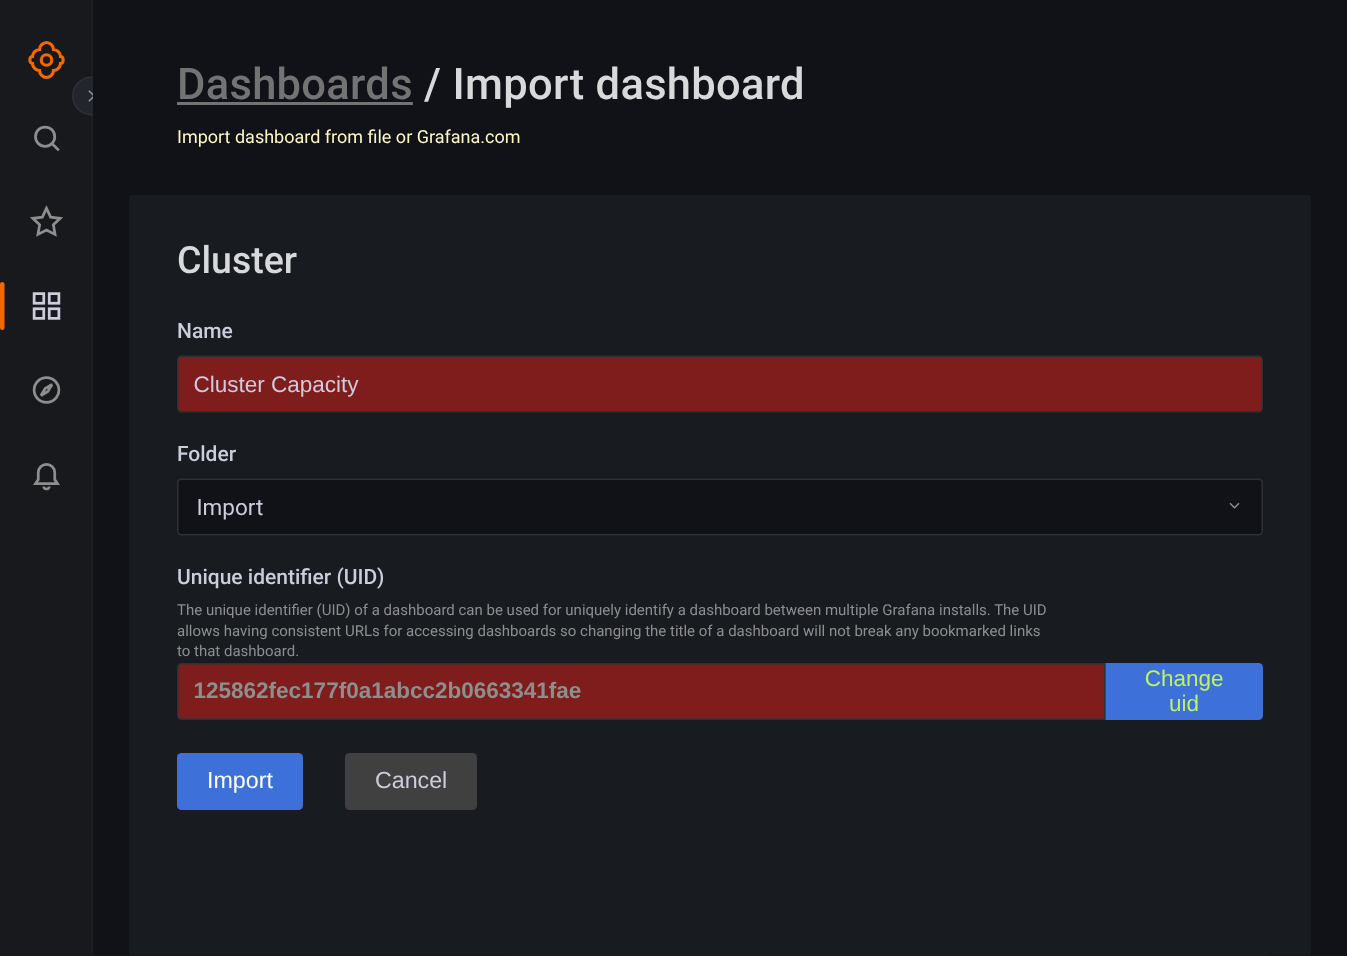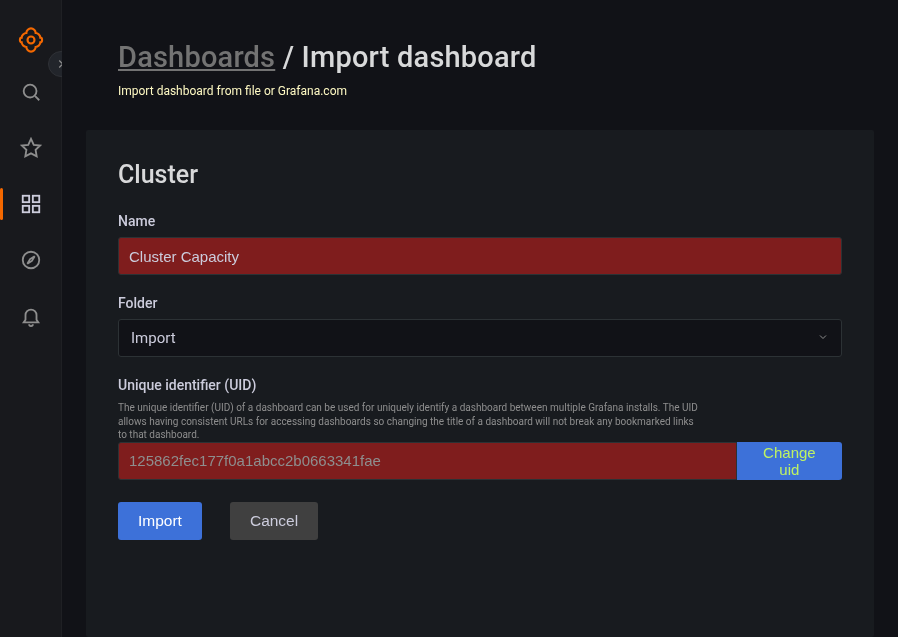--- a/index.html
+++ b/index.html
@@ -80,21 +80,21 @@
       width:100%; height:38px;
       background:#111217; border:1px solid #2c3235;
       border-radius:3px;
       display:flex; align-items:center; justify-content:space-between;
       padding:0 12px; cursor:pointer; font-size:15px; color:#ccccdc;
     }
     .select-input .chev { color:#8e8e8e; }
     .select-input .chev svg { width:12px; height:12px; fill:none; stroke:currentColor; stroke-width:2; }
 
     .uid-row { display:flex; }
-    .uid-row .text-input { border-top-right-radius:0; border-bottom-right-radius:0; }
+    .uid-row .text-input { border-top-right-radius:0; border-bottom-right-radius:0;font-weight:bold; }
     .uid-btn {
       background:#3d71d9; color:#bef264; border:none;
       padding:0 20px; font-size:15px; cursor:pointer;
       border-top-right-radius:3px; border-bottom-right-radius:3px;
       height:38px;
     }
 
     .actions { display:flex; gap:28px; margin-top:22px; }
     .btn {
       height:38px; padding:0 20px; font-size:15.5px; border:none; border-radius:3px;

